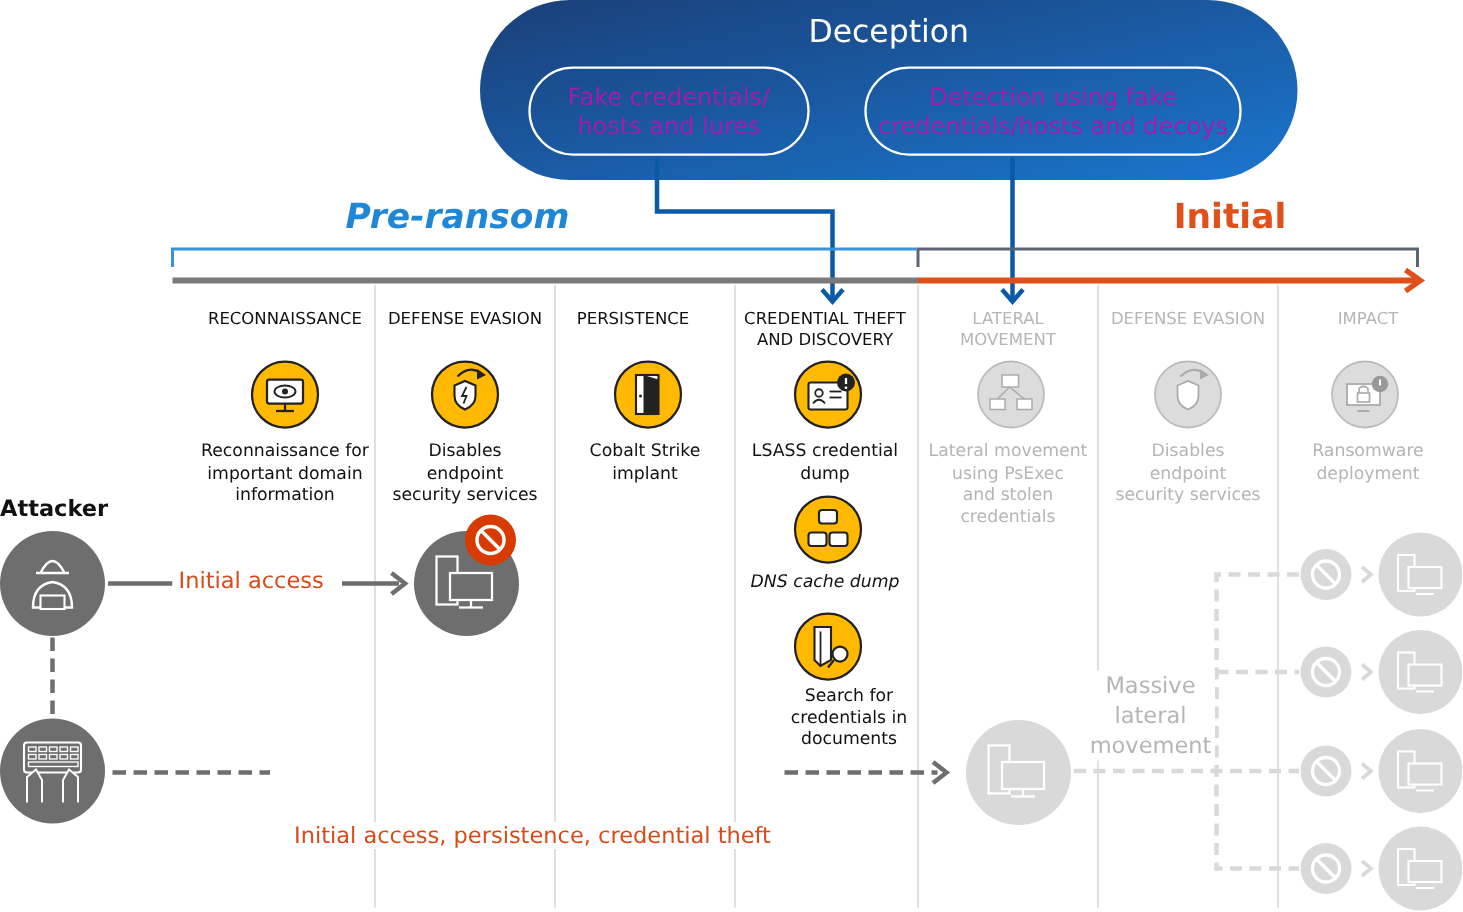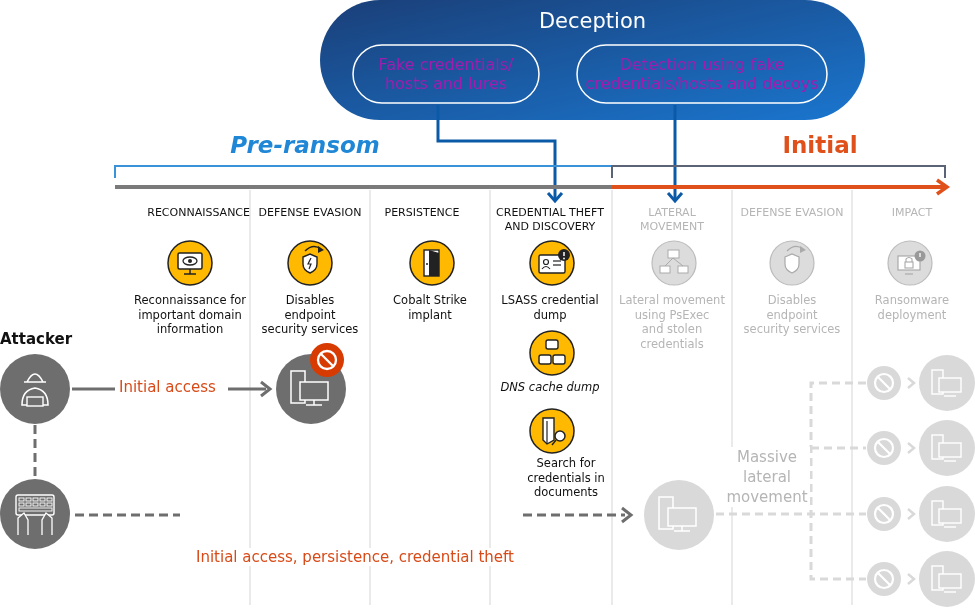--- a/index.html
+++ b/index.html
@@ -238,21 +238,21 @@
 </div>
 <div class="txt pill-text" style="left:577px;top:55px;width:250px;">
   <div>Detection using fake</div>
     <div>credentials/hosts and decoys</div>
 </div>
 
 <div class="txt phase-pre" style="left:115px;top:132px;width:380px;">Pre-ransom</div>
 <div class="txt phase-ran" style="left:700px;top:132px;width:240px;">Initial</div>
 
 <div id="col-heads">
-    <div class="txt col-head" style="left: 130px; top: 206px; width: 120px; text-align: right;">
+    <div class="txt col-head" style="left: 130px; top: 206px; width: 120px;">
       <div>RECONNAISSANCE</div>
       <div></div>
     </div>
     <div class="txt col-head" style="left: 250px; top: 206px; width: 120px;">
       <div>DEFENSE EVASION</div>
       <div></div>
     </div>
     <div class="txt col-head" style="left: 370px; top: 206px; width: 104px;">
       <div>PERSISTENCE</div>
       <div></div>

